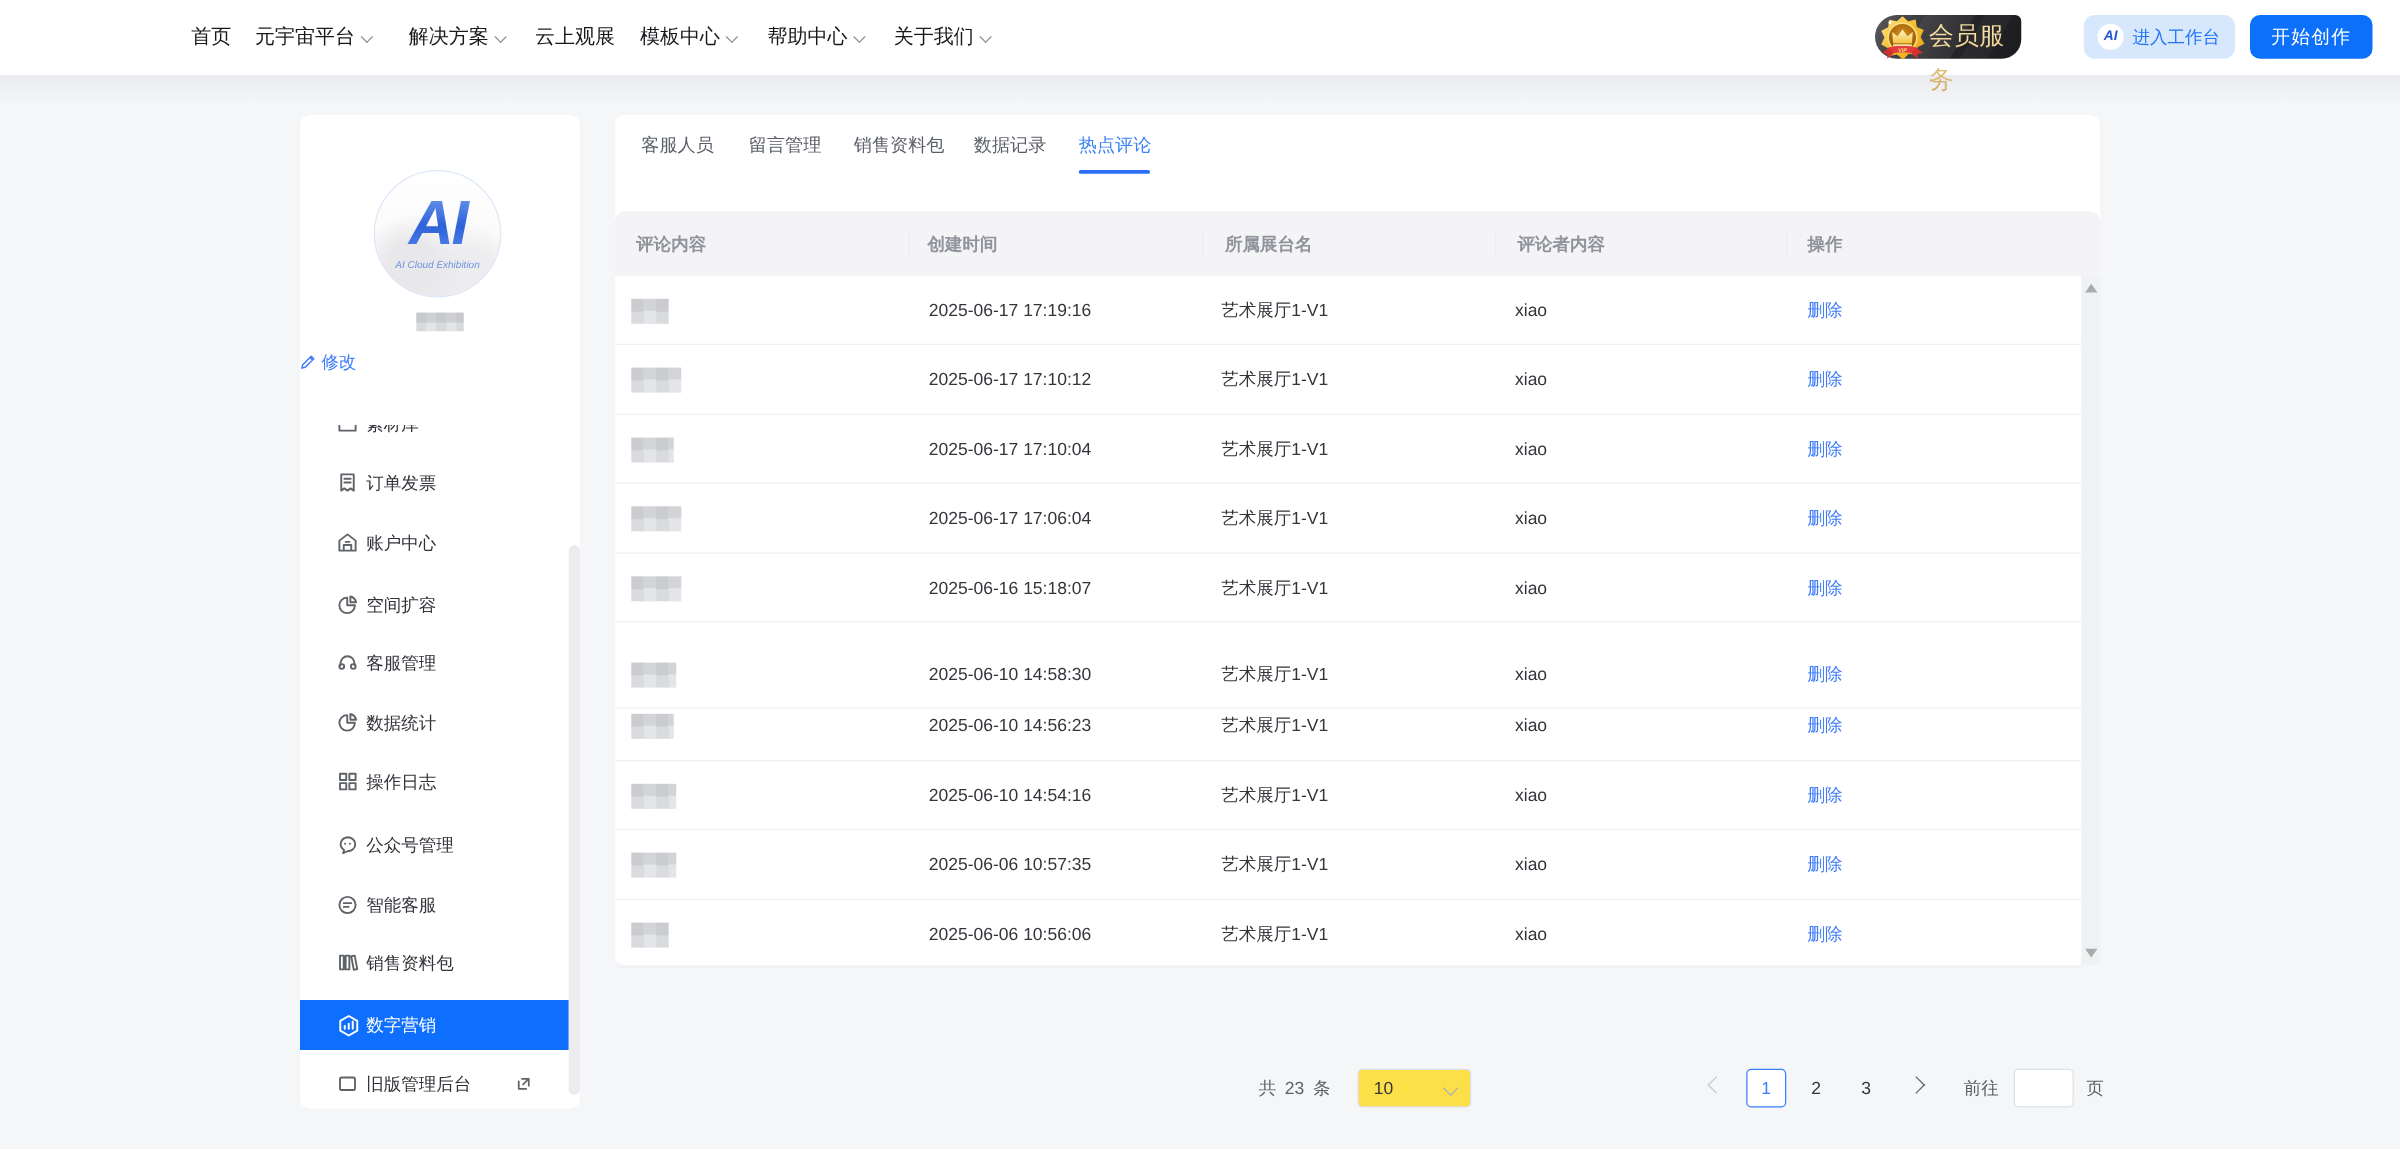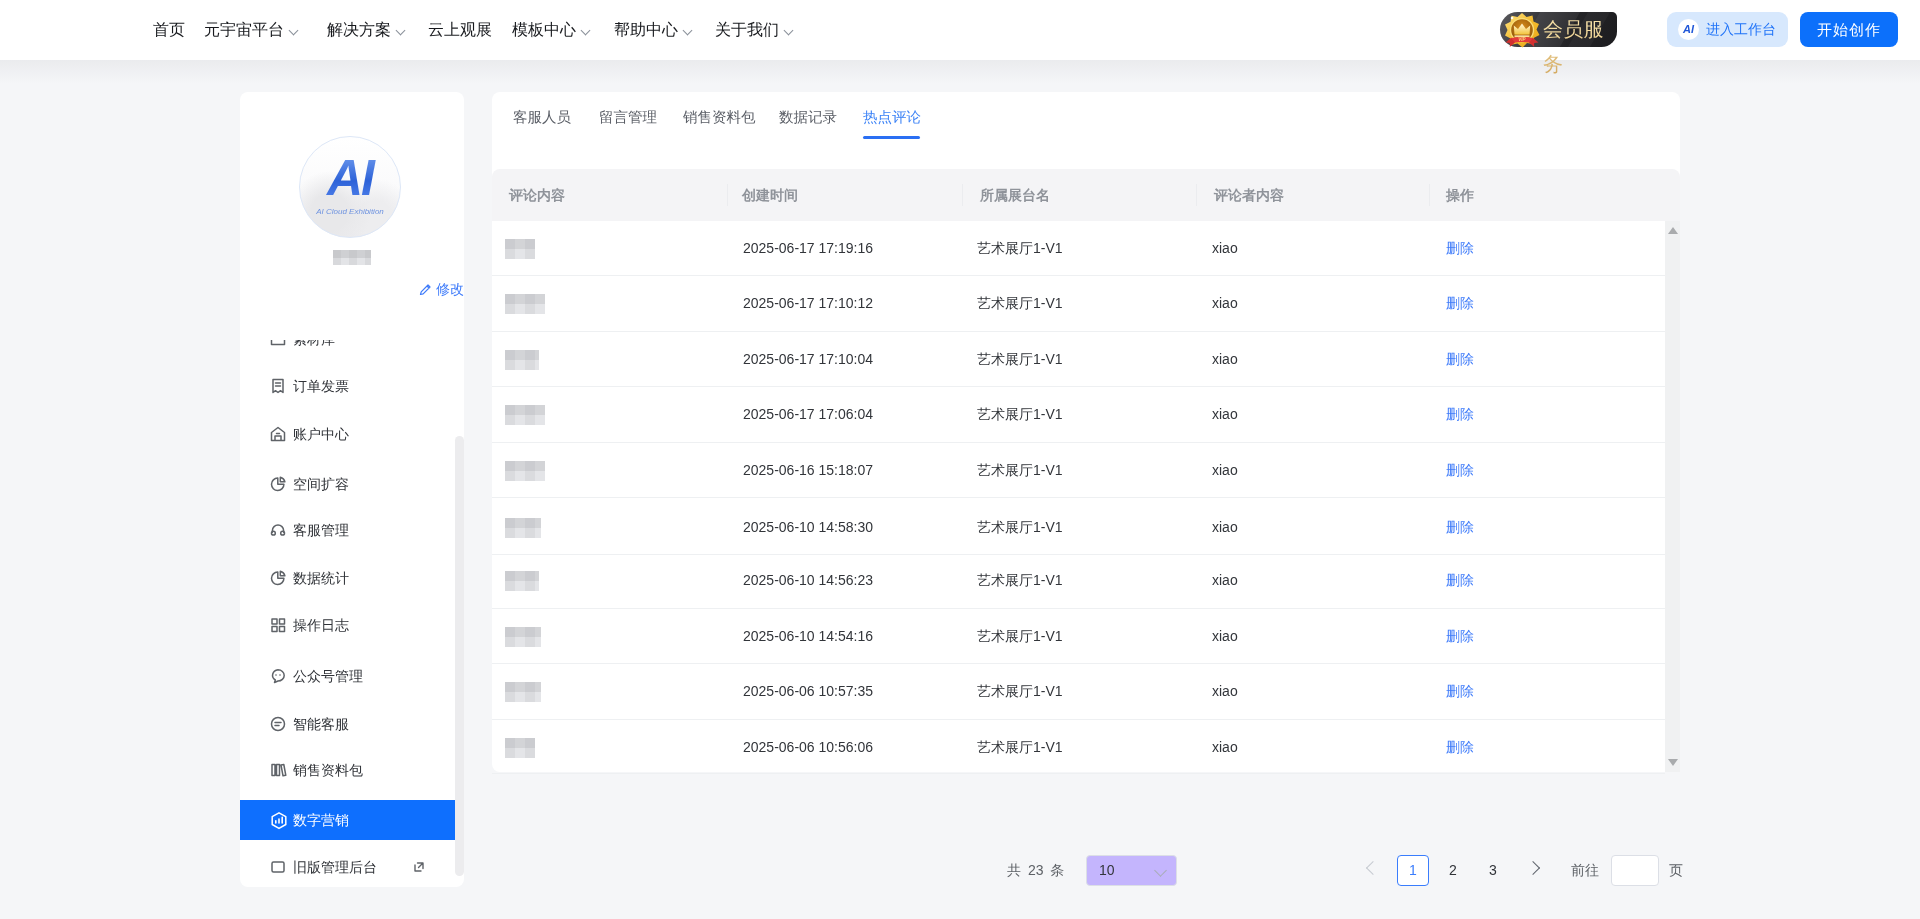--- a/index.html
+++ b/index.html
@@ -21,21 +21,21 @@
 #crbtn{position:absolute;left:1800px;top:12px;width:98px;height:35px;border-radius:8px;background:#0c70fb;color:#fff;font-size:15px;text-align:center;line-height:35px;letter-spacing:1px}
 
 #side{position:absolute;left:240px;top:92px;width:224px;height:795px;background:#fff;border-radius:8px}
 #avatar{position:absolute;left:59px;top:44px;width:102px;height:102px;border-radius:50%;border:1px solid #dde7f7;background:
  radial-gradient(circle at 30% 75%, #e8e8ea 0 18%, transparent 40%),
  radial-gradient(circle at 75% 80%, #ededef 0 15%, transparent 35%),
  linear-gradient(180deg,#ffffff 0%,#fafafb 55%,#ececef 100%);overflow:hidden}
 #avatar .ai{position:absolute;left:0;top:12px;width:100px;text-align:center;font-size:50px;font-weight:bold;font-style:italic;letter-spacing:-2px;background:linear-gradient(180deg,#7aa4f2 0%,#2d62d8 55%,#5b8af0 100%);-webkit-background-clip:text;background-clip:text;color:transparent}
 #avatar .sub{position:absolute;left:0;top:70px;width:100px;text-align:center;font-size:8px;color:#6e93e0;font-style:italic}
 #uname{position:absolute;left:93px;top:158px;width:38px;height:15px;background-image:conic-gradient(#cfd0d3 90deg,#e3e4e7 90deg 180deg,#d8d9dc 180deg 270deg,#c8c9cc 270deg);background-size:16px 16px}
-#modify{position:absolute;left:0;top:189px;width:224px;text-align:right;font-size:14px;color:#3e7bfa}
+#modify{position:absolute;left:0;top:189px;width:224px;text-align:left;font-size:14px;color:#3e7bfa}
 #menu{position:absolute;left:0;top:248px;width:224px;height:547px;overflow:hidden}
 .mi{position:absolute;left:0;width:215px;height:48px;color:#303338;font-size:14px}
 .mi .ic{position:absolute;left:29px;top:50%;margin-top:-9px;width:18px;height:18px}
 .mi .tx{position:absolute;left:53px;top:50%;margin-top:-9px;line-height:18px}
 .mi.sel{background:#0e6ffe;color:#fff;height:40px}
 .ext{position:absolute;left:172px;top:50%;margin-top:-7px;width:14px;height:14px}
 #sthumb{position:absolute;left:215px;top:344px;width:9px;height:440px;border-radius:5px;background:#ececee}
 
 #main{position:absolute;left:492px;top:92px;width:1188px;height:680px;background:#fff;border-radius:8px}
 .tab{position:absolute;top:7px;height:36px;line-height:36px;font-size:14.5px;color:#5a5e66;white-space:nowrap}
@@ -47,21 +47,21 @@
 .trow{position:absolute;left:0;width:1173px;height:56px;border-bottom:1px solid #eef0f2;font-size:14px;color:#32353a}
 .trow span{position:absolute;top:0;line-height:55px}
 .trow .del{color:#3e7bfa}
 .mos{position:absolute;top:18px;height:20px;background-image:conic-gradient(#d3d4d7 90deg,#e4e5e8 90deg 180deg,#dadbde 180deg 270deg,#cbccd0 270deg);background-size:20px 20px}
 #vtrack{position:absolute;left:1173px;top:129px;width:15px;height:551px;background:#f0f1f2}
 .sarr{position:absolute;left:3px;width:0;height:0;border-left:5px solid transparent;border-right:5px solid transparent}
 .sarr.up{top:6px;border-bottom:7px solid #a9abad}
 .sarr.dn{bottom:6px;border-top:7px solid #a9abad}
 
 .pg{position:absolute;font-size:14px;color:#5d6166;line-height:31px;top:855px}
-#psel{position:absolute;left:1086px;top:855px;width:91px;height:31px;background:#c4b5fd;border:1px solid #dcdfe6;border-radius:4px}
+#psel{position:absolute;left:1086px;top:855px;width:91px;height:31px;background:#fde047;border:1px solid #dcdfe6;border-radius:4px}
 #psel .v{position:absolute;left:12px;top:0;line-height:29px;font-size:14px;color:#33363b}
 #psel .c{position:absolute;right:11px;top:10px;width:9px;height:9px;border-right:1.3px solid #a8adb5;border-bottom:1.3px solid #a8adb5;transform:rotate(45deg)}
 .chev{position:absolute;top:863px;width:9px;height:9px}
 .chev::before{content:"";position:absolute;left:0;top:0;width:9px;height:9px;border-style:solid;border-width:0}
 #pprev::before{border-left:1.7px solid #c6cad1;border-bottom:1.7px solid #c6cad1;transform:rotate(45deg)}
 #pnext::before{border-right:1.7px solid #5f646c;border-top:1.7px solid #5f646c;transform:rotate(45deg)}
 #p1{position:absolute;left:1397px;top:855px;width:32px;height:31px;border:1px solid #3a7dfd;border-radius:4px;background:#fff;color:#3a7dfd;text-align:center;line-height:29px;font-size:14px}
 .pn{position:absolute;top:855px;width:32px;height:31px;text-align:center;line-height:31px;font-size:14px;color:#303338}
 #pinput{position:absolute;left:1611px;top:855px;width:48px;height:31px;background:#fff;border:1px solid #dcdfe6;border-radius:4px}
 svg{display:block}
@@ -285,21 +285,21 @@
   <span style="left:720px">xiao</span>
   <span class="del" style="left:954px">删除</span>
       </div>
       <div class="trow" style="top:350.6px;height:55.4px">
   <div class="mos" style="left:13px;width:40px"></div>
   <span style="left:251px">2025-06-16 15:18:07</span>
   <span style="left:485px">艺术展厅1-V1</span>
   <span style="left:720px">xiao</span>
   <span class="del" style="left:954px">删除</span>
       </div>
-      <div class="trow" style="top:408px;height:55.4px">
+      <div class="trow" style="top:420px;height:55.4px">
   <div class="mos" style="left:13px;width:36px"></div>
   <span style="left:251px">2025-06-10 14:58:30</span>
   <span style="left:485px">艺术展厅1-V1</span>
   <span style="left:720px">xiao</span>
   <span class="del" style="left:954px">删除</span>
       </div>
       <div class="trow" style="top:461.4px;height:55.4px">
   <div class="mos" style="left:13px;width:34px"></div>
   <span style="left:251px">2025-06-10 14:56:23</span>
   <span style="left:485px">艺术展厅1-V1</span>

